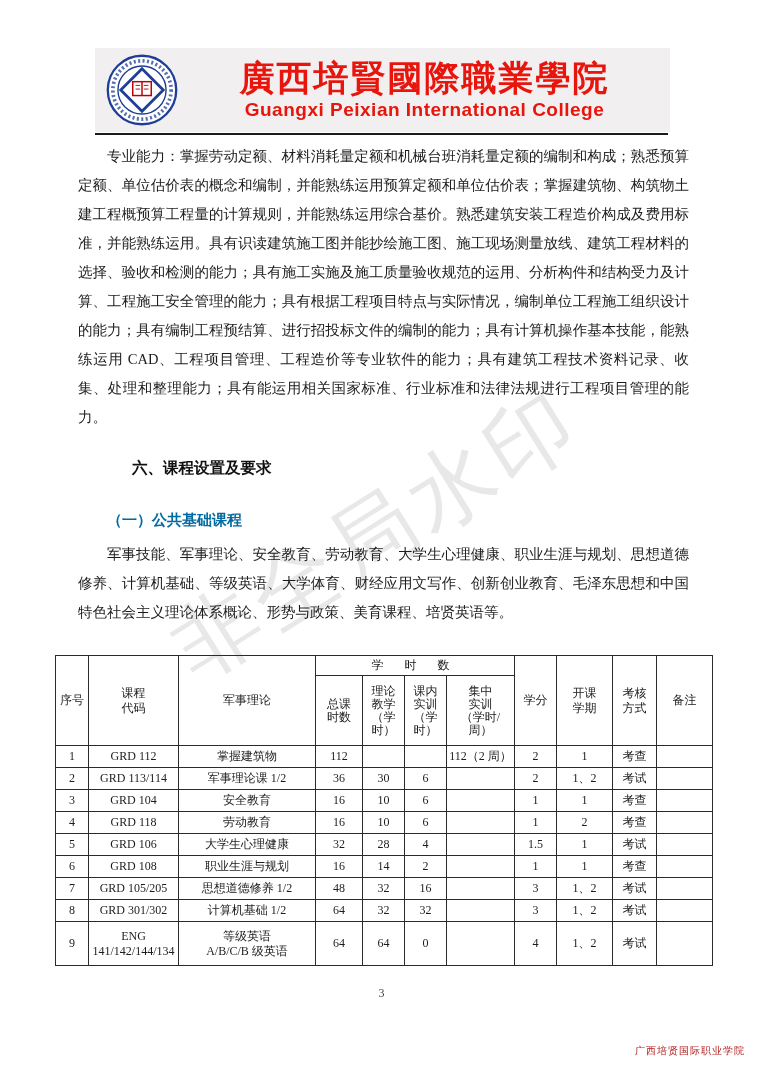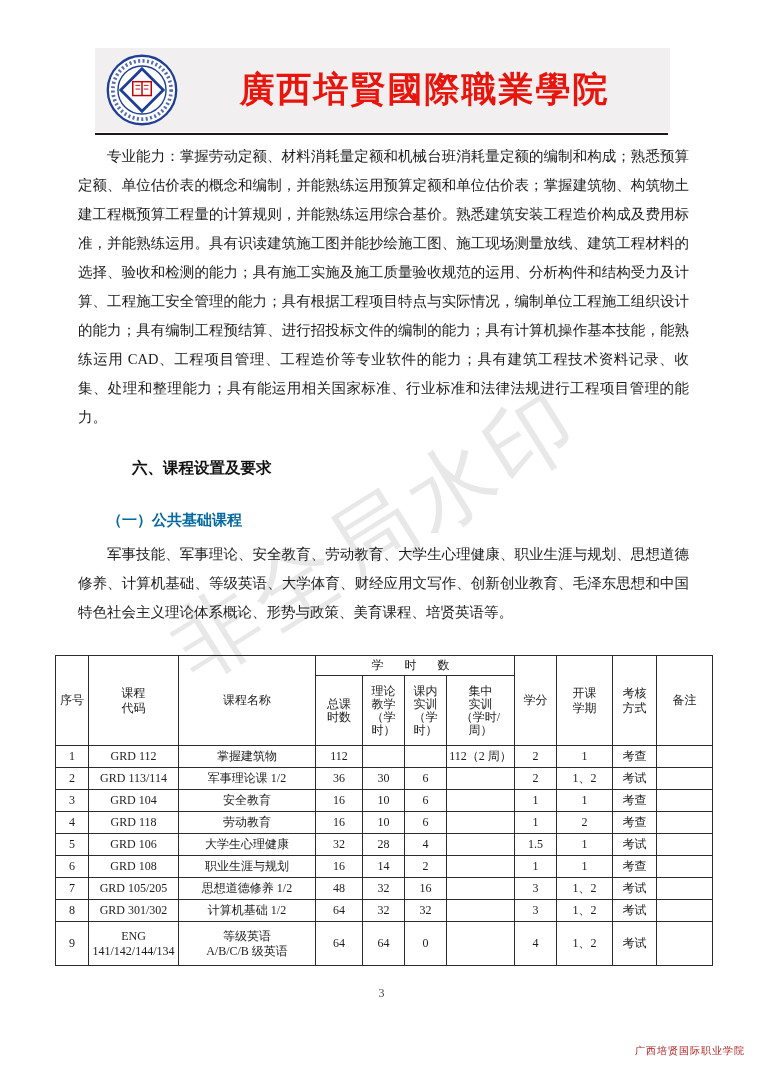--- a/index.html
+++ b/index.html
@@ -96,20 +96,21 @@
         <rect x="30" y="31" width="20" height="15" fill="#ffffff" stroke="#c00000" stroke-width="1.6"></rect>
         <line x1="40" y1="31" x2="40" y2="46" stroke="#c00000" stroke-width="1.6"></line>
         <line x1="33" y1="35" x2="38" y2="35" stroke="#c00000" stroke-width="1"></line>
         <line x1="42" y1="35" x2="47" y2="35" stroke="#c00000" stroke-width="1"></line>
         <line x1="33" y1="39" x2="38" y2="39" stroke="#c00000" stroke-width="1"></line>
         <line x1="42" y1="39" x2="47" y2="39" stroke="#c00000" stroke-width="1"></line>
       </svg>
     </div>
     <div class="titles">
       <div class="title-zh">廣西培賢國際職業學院</div>
+      <div class="title-en">Guangxi Peixian International College</div>
     </div>
   </div>
   <div class="rule"></div>
 
   <div class="watermark">非全局水印</div>
 
   <p class="para p-ability">专业能力：掌握劳动定额、材料消耗量定额和机械台班消耗量定额的编制和构成；熟悉预算定额、单位估价表的概念和编制，并能熟练运用预算定额和单位估价表；掌握建筑物、构筑物土建工程概预算工程量的计算规则，并能熟练运用综合基价。熟悉建筑安装工程造价构成及费用标准，并能熟练运用。具有识读建筑施工图并能抄绘施工图、施工现场测量放线、建筑工程材料的选择、验收和检测的能力；具有施工实施及施工质量验收规范的运用、分析构件和结构受力及计算、工程施工安全管理的能力；具有根据工程项目特点与实际情况，编制单位工程施工组织设计的能力；具有编制工程预结算、进行招投标文件的编制的能力；具有计算机操作基本技能，能熟练运用 CAD、工程项目管理、工程造价等专业软件的能力；具有建筑工程技术资料记录、收集、处理和整理能力；具有能运用相关国家标准、行业标准和法律法规进行工程项目管理的能力。</p>
   <h2 class="h-section">六、课程设置及要求</h2>
   <h3 class="h-sub">（一）公共基础课程</h3>
   <p class="para p-list">军事技能、军事理论、安全教育、劳动教育、大学生心理健康、职业生涯与规划、思想道德修养、计算机基础、等级英语、大学体育、财经应用文写作、创新创业教育、毛泽东思想和中国特色社会主义理论体系概论、形势与政策、美育课程、培贤英语等。</p>
@@ -126,21 +127,21 @@
       <col style="width:42px">
         <col style="width:56px">
         <col style="width:44px">
         <col style="width:56px">
     </colgroup>
     <tbody>
         <tr class="hdr1">
       <th rowspan="2">序号</th>
       <th rowspan="2">课程
 代码</th>
-      <th rowspan="2">课程名称</th>
+      <th rowspan="2">军事理论</th>
       <th colspan="4" class="hours-group">学 时 数</th>
       <th rowspan="2">学分</th>
       <th rowspan="2">开课
 学期</th>
       <th rowspan="2">考核
 方式</th>
       <th rowspan="2">备注</th>
     </tr>
     <tr class="hdr2">
       <th>总课

